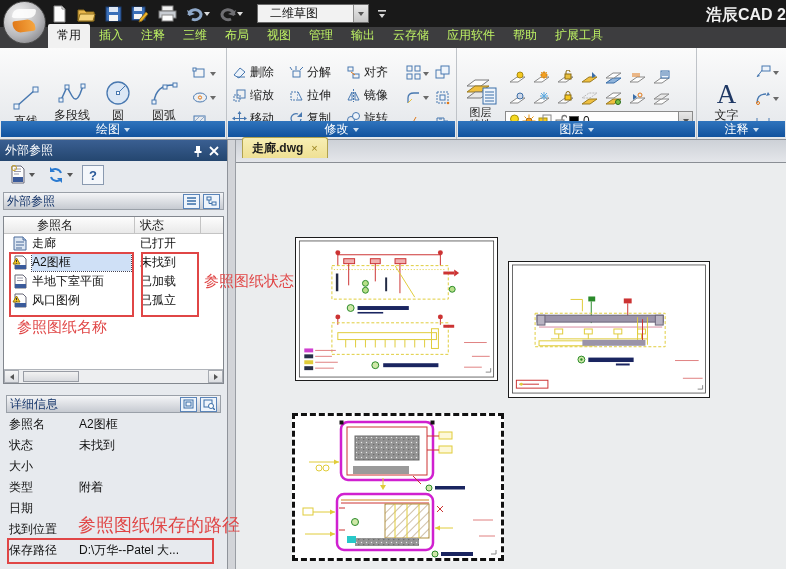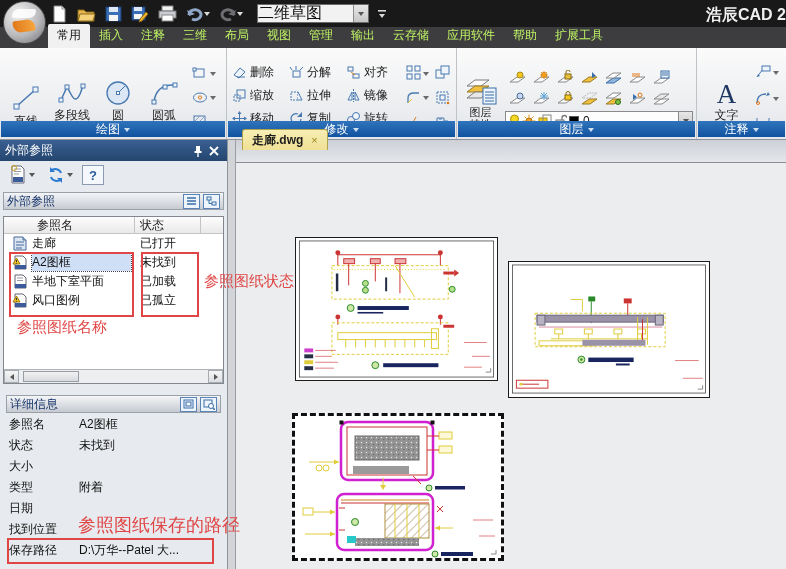--- a/index.html
+++ b/index.html
@@ -16,21 +16,21 @@
 
   
   .titlebar{position:absolute;left:0;top:0;width:786px;height:27px;background:var(--titlebar);}
   .logo{position:absolute;left:3px;top:1px;width:43px;height:43px;border-radius:50%;
     background:radial-gradient(circle at 35% 30%,#f2f2f2,#b9b9bc 55%,#6d6d72);border:1px solid #4a4a4a;z-index:30;overflow:hidden;}
   .logo .swirl{position:absolute;left:9px;top:18px;width:22px;height:12px;background:linear-gradient(90deg,#e07818,#f5a640);border-radius:2px 8px 2px 8px;transform:rotate(-8deg);}
   .logo .swirl2{position:absolute;left:8px;top:7px;width:24px;height:9px;background:#fdfdfd;border-radius:8px 2px 8px 2px;opacity:.9;}
   .qat{position:absolute;left:50px;top:3px;display:flex;align-items:center;gap:7px;height:21px;}
   .qbtn{display:flex;align-items:center;padding:1px;}
   .combo{display:flex;align-items:center;width:112px;height:19px;background:#f2f2f2;border:1px solid #6a6a6a;margin-left:6px;}
-  .combo .cval{flex:1;font-size:16px;color:#111;padding-left:0;border-radius:8px;}
+  .combo .cval{flex:1;font-size:12px;color:#111;padding-left:12px;border-radius:8px;}
   .combo .carr{width:15px;height:17px;background:linear-gradient(#e8e8e8,#c6c6c6);border-left:1px solid #8a8a8a;display:flex;align-items:center;justify-content:center;}
   .tri-d{width:0;height:0;border-left:3px solid transparent;border-right:3px solid transparent;border-top:4px solid #555;}
   .tri-d.lt{border-top-color:#ddd;}
   .app-title{position:absolute;right:0;top:5px;font-size:16px;font-weight:bold;color:#f0f0f0;white-space:nowrap;}
 
   
   .tabrow{position:absolute;left:0;top:27px;width:786px;height:21px;background:var(--tabrow);display:flex;align-items:flex-end;padding-left:48px;}
   .rtab{font-size:12px;color:#bef264;padding:3px 9px 4px;white-space:nowrap;}
   .rtab.active{background:#f1f1f1;color:#111;border-radius:2px 2px 0 0;}
 
@@ -82,21 +82,21 @@
   .dethdr{position:absolute;left:3px;right:3px;top:252px;}
   .drows{position:absolute;left:0;right:0;top:274px;}
   .drow{display:flex;align-items:center;height:21px;font-size:12px;color:#111;}
   .dlab{width:79px;padding-left:9px;flex:none;}
   .dval{flex:1;white-space:nowrap;overflow:hidden;}
 
   
   .splitter{position:absolute;left:228px;top:140px;width:8px;height:429px;background:#d2d4d8;border-right:1px solid #9a9ea4;}
   .docarea{position:absolute;left:236px;top:140px;width:550px;height:429px;}
   .tabstrip{position:absolute;left:0;right:0;top:0;height:23px;background:linear-gradient(#cdd1d7,#e4e6ea);border-bottom:1px solid #8a8e94;}
-  .dtab{position:absolute;left:6px;bottom:12px;height:21px;display:flex;align-items:center;gap:8px;padding:0 9px;
+  .dtab{position:absolute;left:6px;bottom:4px;height:21px;display:flex;align-items:center;gap:8px;padding:0 9px;
     background:linear-gradient(var(--tab_yellow),#efe094);border:1px solid #b1a24e;border-bottom:none;border-radius:3px 3px 0 0;
     font-size:12px;font-weight:bold;color:#1c1c1c;}
   .dtab .x{font-weight:normal;color:#9a8420;font-size:11px;}
   .canvas{position:absolute;left:0;right:0;top:23px;bottom:0;background:#ebedee;}
   .dwg{position:absolute;background:#fff;border:1px solid #1c1c1c;}
   .dwgC{border:3px dashed #111;background:#fff;}
 
   
   .annbox{position:absolute;border:2px solid var(--ann_red);z-index:40;pointer-events:none;}
   .annlbl{position:absolute;color:var(--ann_red);font-size:15px;z-index:41;white-space:nowrap;pointer-events:none;}

